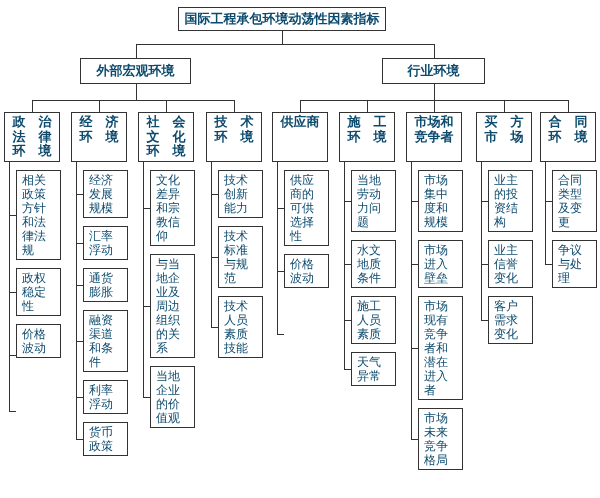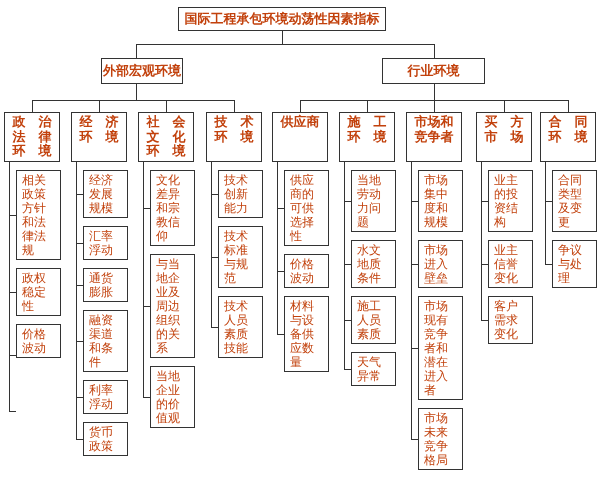--- a/index.html
+++ b/index.html
@@ -1,30 +1,30 @@
 <!DOCTYPE html>
 <html><head>
 <meta charset="utf-8">
 <style>
   html,body{margin:0;padding:0;background:#fff;}
   #canvas{
     position:relative;width:600px;height:498px;background:#fff;
-    font-family:Liberation Sans, sans-serif;color:#c2410c;
+    font-family:Liberation Sans, sans-serif;color:#0c4a6e;
     overflow:hidden;
   }
   .nodebox{border:1px solid #333;background:#fff;box-sizing:border-box;}
   #root-box{
     position:absolute;left:178px;top:7px;width:208px;height:24px;
     font-weight:bold;font-size:13px;line-height:22px;text-align:center;
   }
   .group{
     position:absolute;top:58px;height:26px;
     font-weight:bold;font-size:13px;line-height:24px;text-align:center;
   }
-  #g0{left:101px;width:82px;}
+  #g0{left:80px;width:111px;}
   #g1{left:382px;width:103px;}
   .col{position:absolute;top:112px;width:56px;}
   .cat{
     border:1px solid #333;box-sizing:border-box;background:#fff;
     width:56px;height:50px;font-weight:bold;font-size:13px;line-height:14.5px;
     padding:2px 5px;text-align:center;white-space:pre-line;overflow:hidden;
   }
   .leaves{margin:8px 0 0 12px;display:flex;flex-direction:column;gap:8px;width:32px;}
   .leaf{
     border:1px solid #333;box-sizing:border-box;background:#fff;
@@ -85,21 +85,20 @@
       <div class="leaf">技术标准与规范</div>
       <div class="leaf">技术人员素质技能</div>
     </div>
   </div>
 
   <div class="col" id="col4" style="left:272px">
     <div class="cat">供应商</div>
     <div class="leaves">
       <div class="leaf">供应商的可供选择性</div>
       <div class="leaf">价格波动</div>
-      <div class="leaf">材料与设备供应数量</div>
     </div>
   </div>
 
   <div class="col" id="col5" style="left:339px">
     <div class="cat">施　工
 环　境</div>
     <div class="leaves">
       <div class="leaf">当地劳动力问题</div>
       <div class="leaf">水文地质条件</div>
       <div class="leaf">施工人员素质</div>

